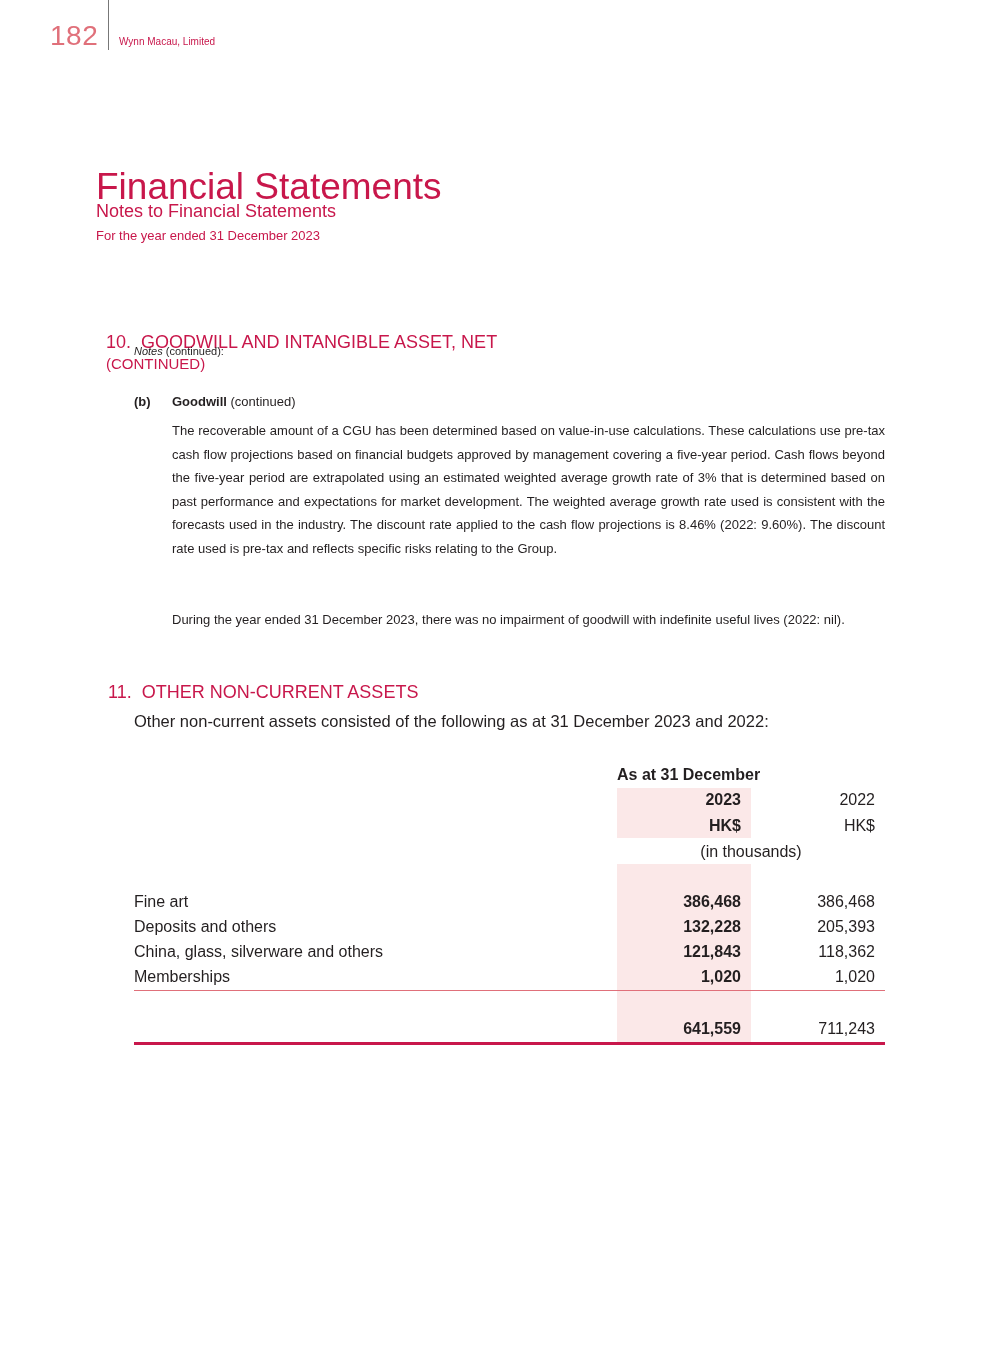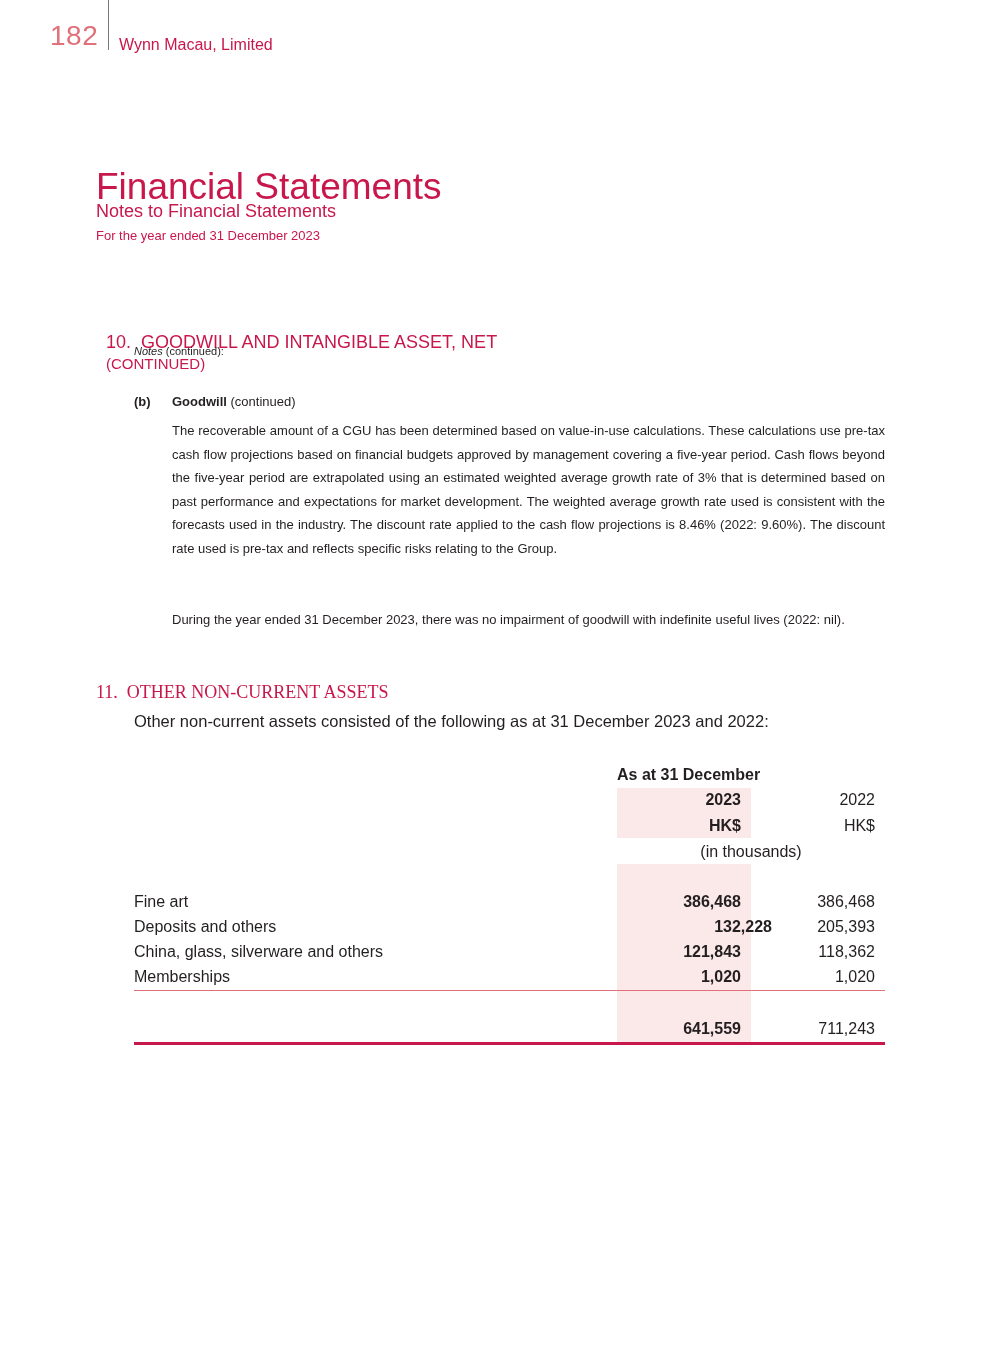--- a/index.html
+++ b/index.html
@@ -1,21 +1,21 @@
 <!DOCTYPE html>
 <html><head>
 <meta charset="utf-8">
 <style>
   html, body { margin: 0; padding: 0; background: #ffffff; }
   body { width: 1006px; height: 1365px; position: relative; font-family: "Liberation Sans", sans-serif; color: #231f20; overflow: hidden; }
   .abs { position: absolute; }
 
   .page-num { left: 50px; top: 20px; font-size: 28px; color: #e0707a; letter-spacing: 0.5px; }
   .header-rule { left: 108px; top: 0px; width: 1px; height: 50px; background: #777; }
-  .company { left: 119px; top: 36px; font-size: 16px; color: #c8174b; }
+  .company { left: 119px; top: 36px; font-size: 10px; color: #c8174b; }
 
   .title { left: 96px; top: 166px; font-size: 37px; color: #c8174b; }
   .subtitle { left: 96px; top: 201px; font-size: 18px; color: #c8174b; }
   .period { left: 96px; top: 228px; font-size: 13px; color: #c8174b; }
 
   .sec-head { font-size: 18px; color: #c8174b; }
   .sec-head .cont { font-size: 15px; }
   .notes { left: 134px; top: 345px; font-size: 11px; }
   .notes i { font-style: italic; }
 
@@ -52,39 +52,39 @@
   <span class="cont">(CONTINUED)</span>
 </div>
 <div class="abs notes"><i>Notes</i><span> (continued):</span></div>
 
 <div class="abs b-label">(b)</div>
 <div class="abs b-title"><b>Goodwill</b><span> (continued)</span></div>
 
 <div class="abs para" style="top:419px;">The recoverable amount of a CGU has been determined based on value-in-use calculations. These calculations use pre-tax cash flow projections based on financial budgets approved by management covering a five-year period. Cash flows beyond the five-year period are extrapolated using an estimated weighted average growth rate of 3% that is determined based on past performance and expectations for market development. The weighted average growth rate used is consistent with the forecasts used in the industry. The discount rate applied to the cash flow projections is 8.46% (2022: 9.60%). The discount rate used is pre-tax and reflects specific risks relating to the Group.</div>
 <div class="abs para" style="top:608px;">During the year ended 31 December 2023, there was no impairment of goodwill with indefinite useful lives  (2022: nil).</div>
 
-<div class="abs sec-head" style="left:96px; top:682px; white-space:pre;font-family:Liberation Serif, serif;">11.  OTHER NON-CURRENT ASSETS</div>
+<div class="abs sec-head" style="left:108px; top:682px; white-space:pre;">11.  OTHER NON-CURRENT ASSETS</div>
 <div class="abs intro">Other non-current assets consisted of the following as at 31 December 2023 and 2022:</div>
 
 <div class="abs highlight" style="top:788px; height:50px;"></div>
 <div class="abs highlight" style="top:864px; height:180px;"></div>
 
 <div class="abs tbl-text bold" style="left:617px; width:268px; top:766px; ">As at 31 December</div>
 <div class="abs tbl-text bold right" style="left:617px; width:124px; top:791px;">2023</div>
 <div class="abs tbl-text right" style="left:751px; width:124px; top:791px;">2022</div>
 <div class="abs tbl-text bold right" style="left:617px; width:124px; top:817px;">HK$</div>
 <div class="abs tbl-text right" style="left:751px; width:124px; top:817px;">HK$</div>
 <div class="abs tbl-text" style="left:617px; width:268px; top:843px; text-align:center;">(in thousands)</div>
 
 <div class="abs tbl-text" style="left:134px; top:893px;">Fine art</div>
 <div class="abs tbl-text bold right" style="left:617px; width:124px; top:893px;">386,468</div>
 <div class="abs tbl-text right" style="left:751px; width:124px; top:893px;">386,468</div>
 
 <div class="abs tbl-text" style="left:134px; top:918px;">Deposits and others</div>
-<div class="abs tbl-text bold right" style="left:648px; width:124px; top:918px;">132,228</div>
+<div class="abs tbl-text bold right" style="left:617px; width:124px; top:918px;">132,228</div>
 <div class="abs tbl-text right" style="left:751px; width:124px; top:918px;">205,393</div>
 
 <div class="abs tbl-text" style="left:134px; top:943px;">China, glass, silverware and others</div>
 <div class="abs tbl-text bold right" style="left:617px; width:124px; top:943px;">121,843</div>
 <div class="abs tbl-text right" style="left:751px; width:124px; top:943px;">118,362</div>
 
 <div class="abs tbl-text" style="left:134px; top:968px;">Memberships</div>
 <div class="abs tbl-text bold right" style="left:617px; width:124px; top:968px;">1,020</div>
 <div class="abs tbl-text right" style="left:751px; width:124px; top:968px;">1,020</div>
 

